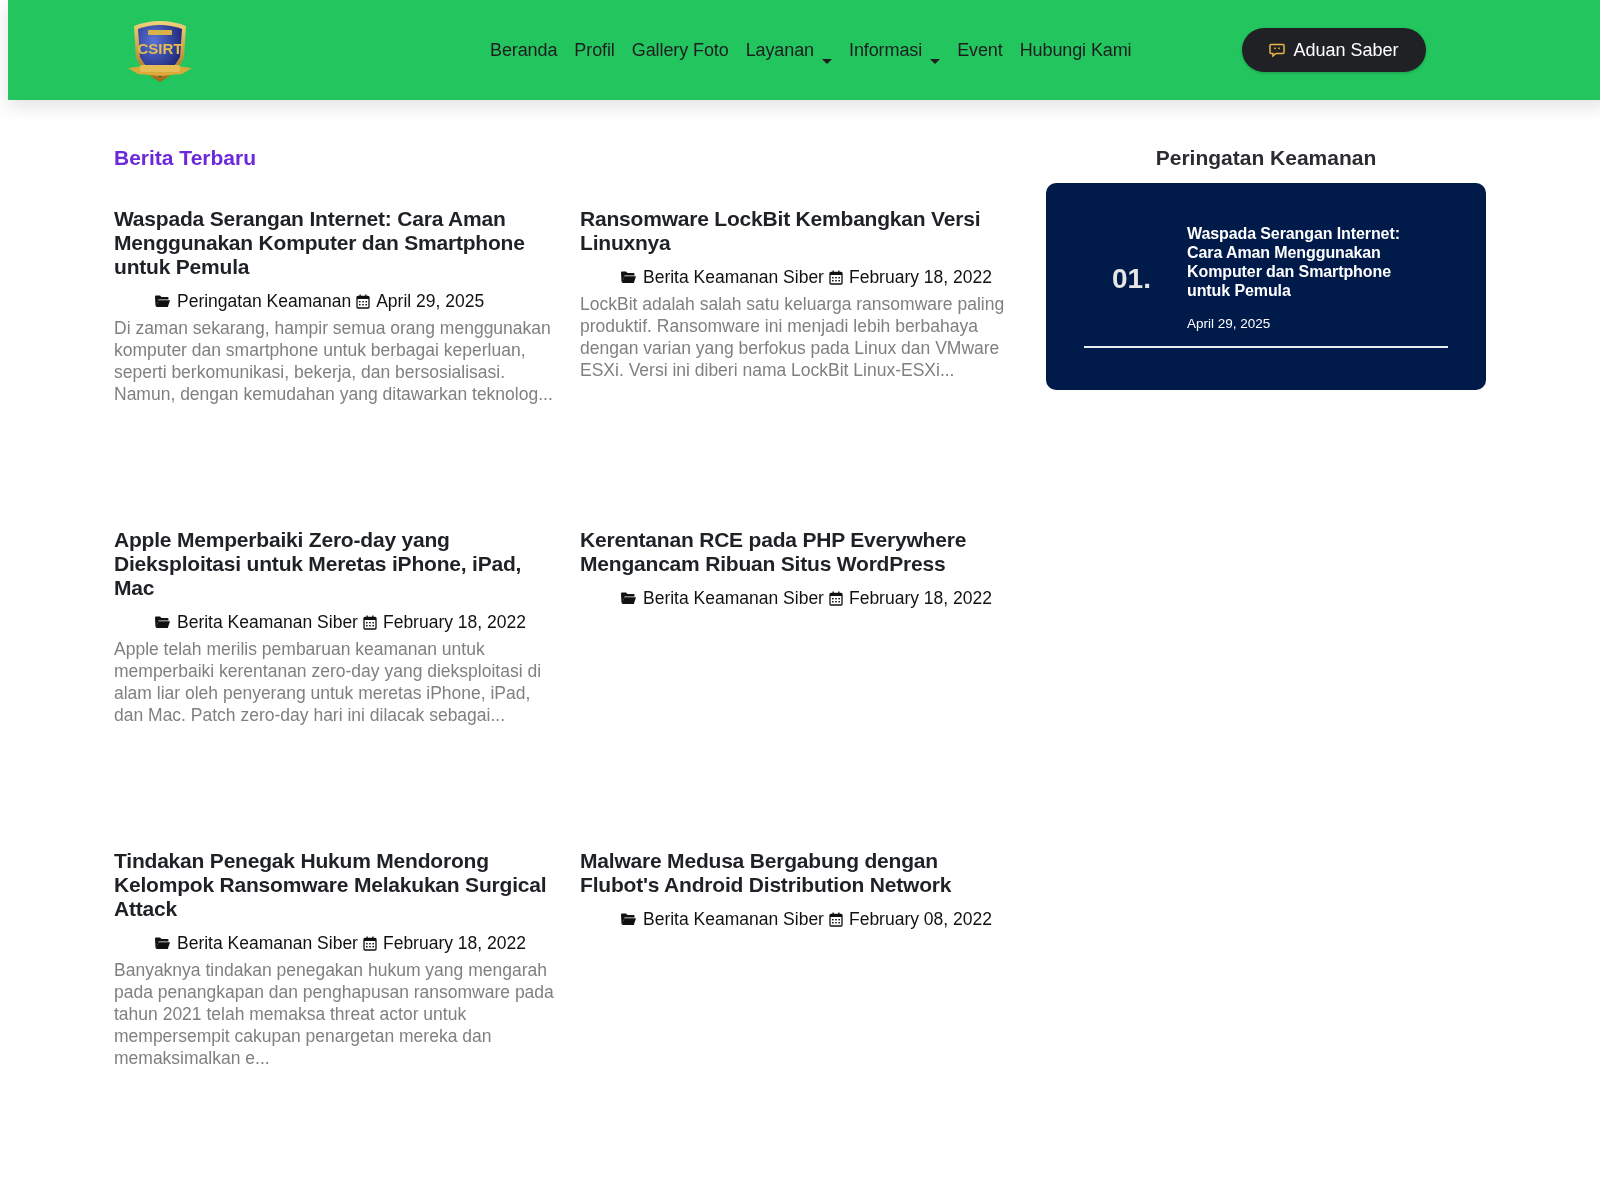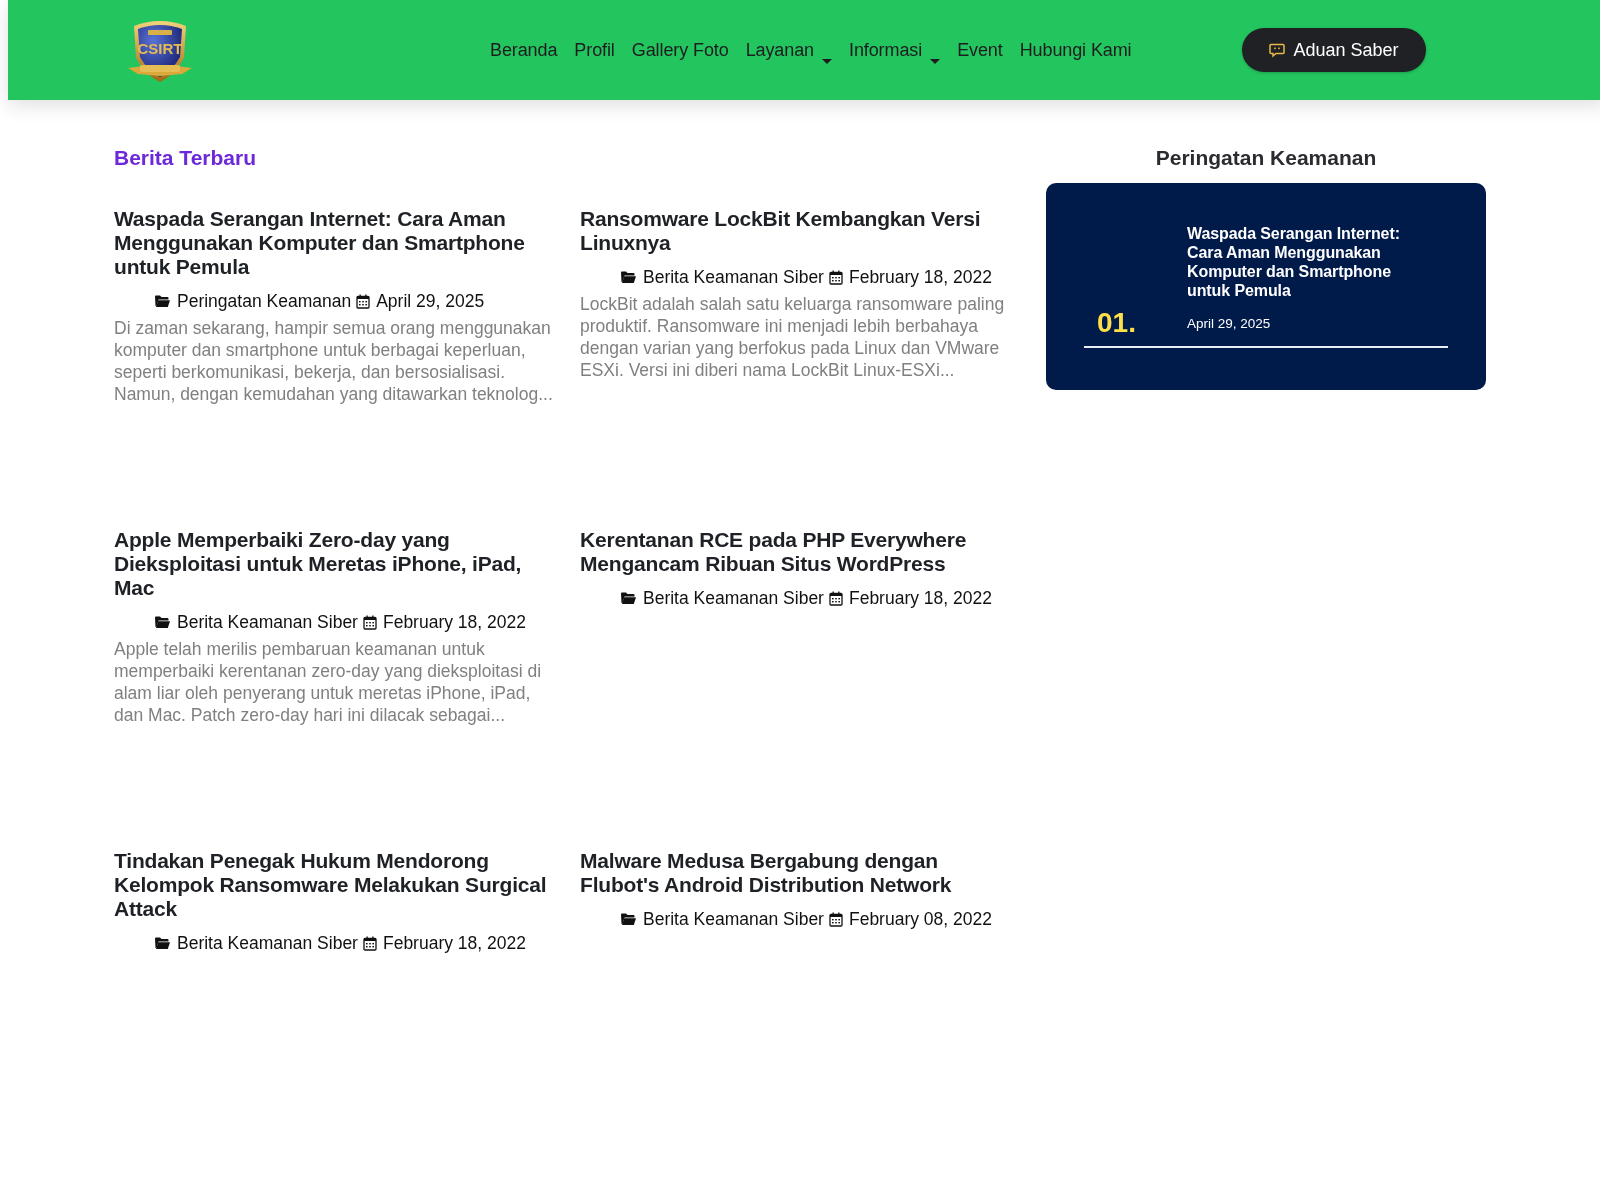--- a/index.html
+++ b/index.html
@@ -73,21 +73,21 @@
     
     .side-title {
       position: absolute; left: 1046px; top: 146px; width: 440px; text-align: center;
       font-size: 21px; font-weight: 700; color: #2a2c30;
     }
     .alert-card {
       position: absolute; left: 1046px; top: 183px; width: 440px; height: 207px;
       background: #001a4a; border-radius: 10px;
     }
     .alert-num {
-      position: absolute; left: 51px; top: 80px; font-size: 28px; font-weight: 700; color: #fde047; margin-top: 44px;
+      position: absolute; left: 66px; top: 80px; font-size: 28px; font-weight: 700; color: #e5e5e5;
     }
     .alert-title {
       position: absolute; left: 141px; top: 41px; width: 240px;
       font-size: 16px; font-weight: 700; color: #ffffff; line-height: 19px; cursor: pointer;
       letter-spacing: -0.1px;
     }
     .alert-date {
       position: absolute; left: 141px; top: 133px; font-size: 13.5px; color: #ffffff;
     }
     .alert-line {
@@ -301,20 +301,21 @@
             <rect x="6.2" y="7" width="1.6" height="1.4"></rect>
             <rect x="9.4" y="7" width="1.6" height="1.4"></rect>
             <rect x="3" y="10" width="1.6" height="1.4"></rect>
             <rect x="6.2" y="10" width="1.6" height="1.4"></rect>
             <rect x="9.4" y="10" width="1.6" height="1.4"></rect>
           </g>
         </svg>
     </span>
     <span>February 18, 2022</span>
   </div>
+  <p class="article-excerpt">Banyaknya tindakan penegakan hukum yang mengarah pada penangkapan dan penghapusan ransomware pada tahun 2021 telah memaksa threat actor untuk mempersempit cakupan penargetan mereka dan memaksimalkan e...</p>
 </article>
 
 <article class="article" style="left:580px; top:849px;">
   <h3 class="article-title">Malware Medusa Bergabung dengan Flubot's Android Distribution Network</h3>
   <div class="article-meta">
     <span class="icon folder-icon">
       <svg width="15" height="13" viewBox="0 0 15 13">
           <path d="M0 1.5 Q0 0.5 1 0.5 H5 L6.5 2 H12.5 Q13.5 2 13.5 3 V4.5 H3.5 L1.5 11 H0.5 Z" fill="#111"></path>
           <path d="M3.2 5.2 H15 L12.8 12 H1 Z" fill="#111"></path>
         </svg>

